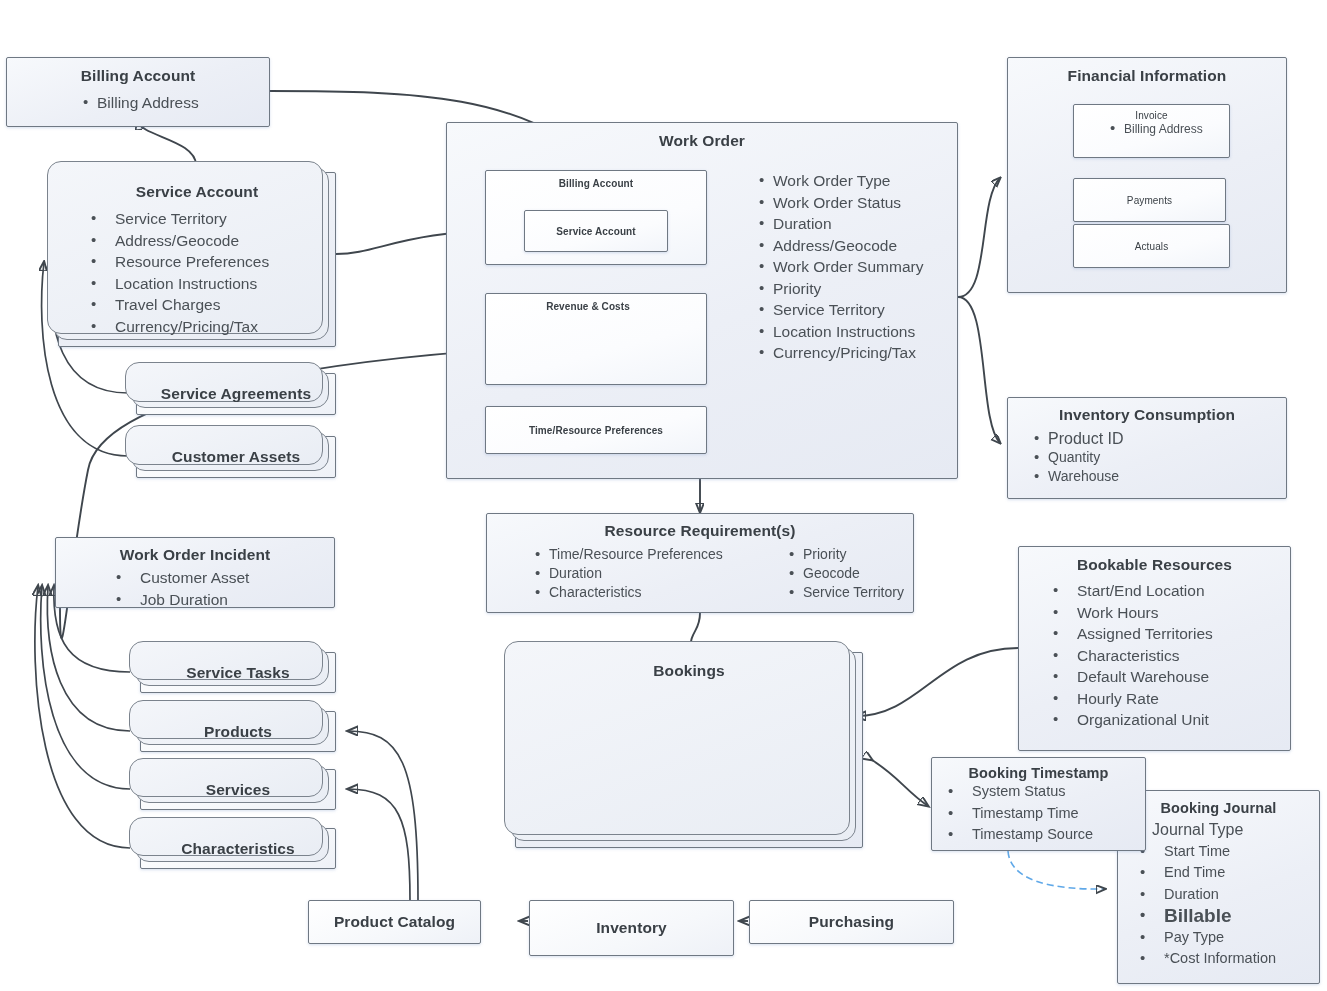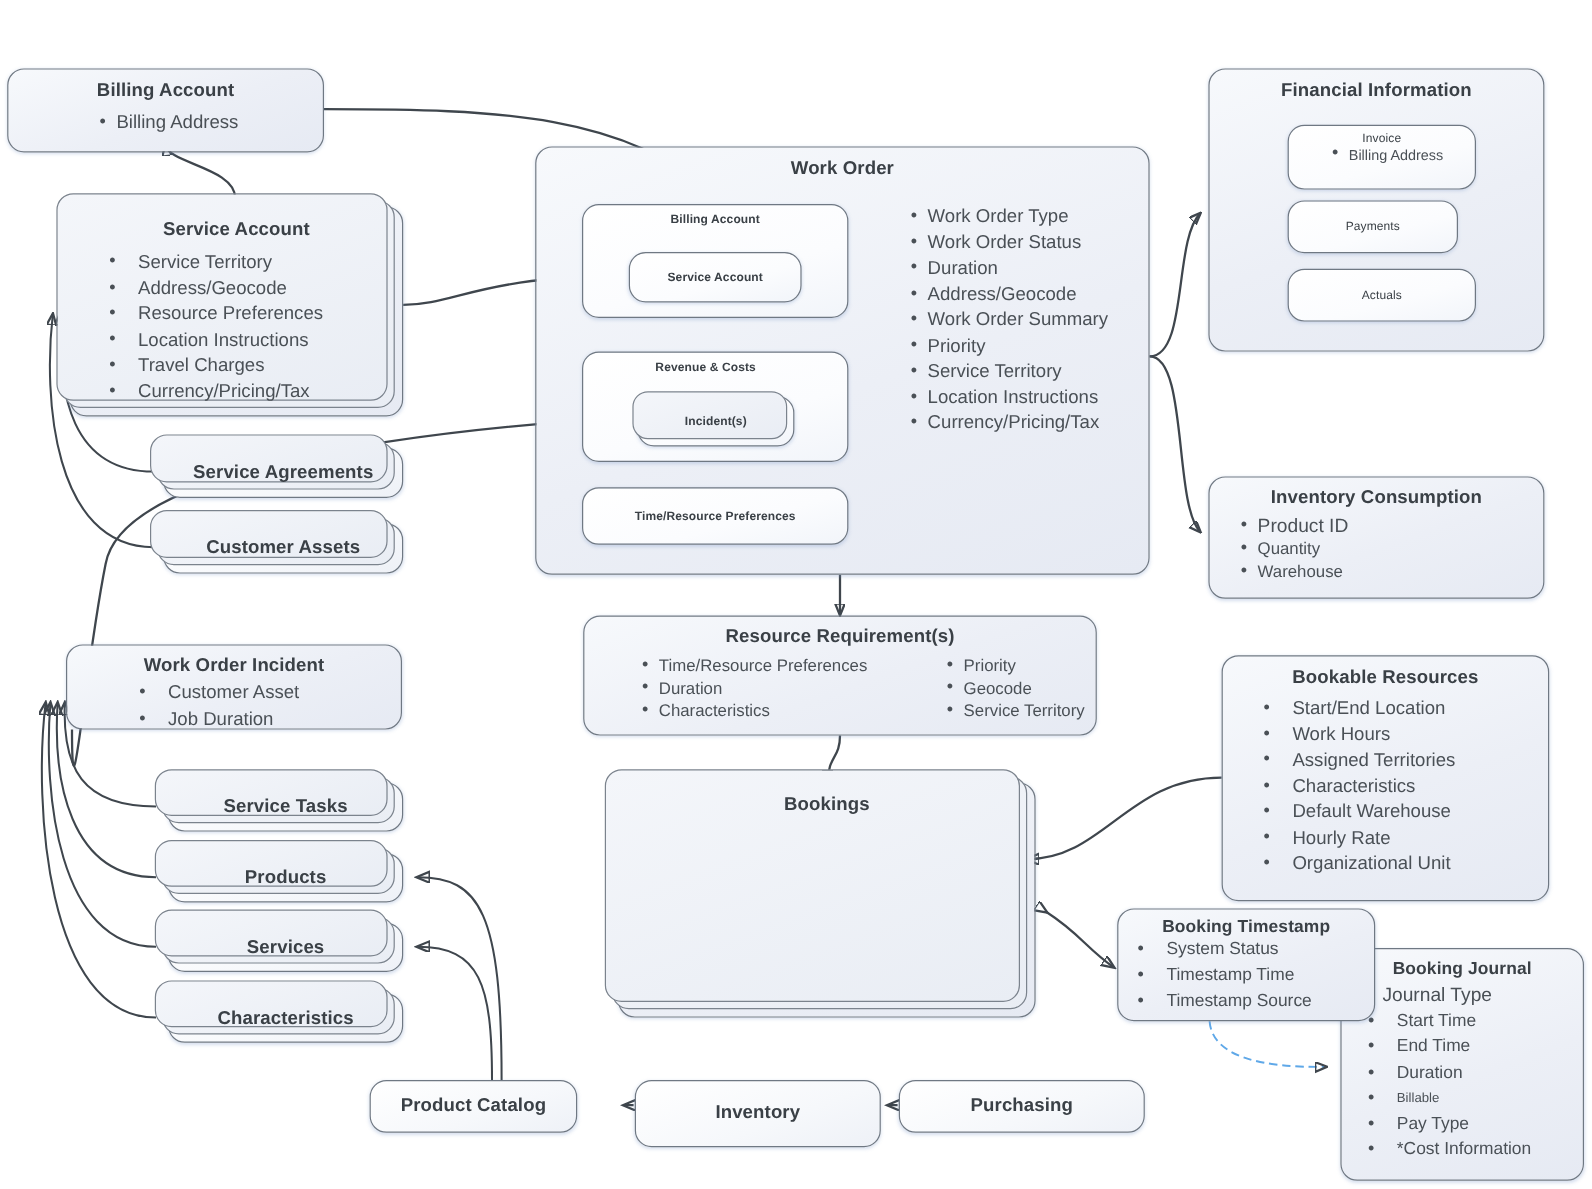--- a/index.html
+++ b/index.html
@@ -4,21 +4,21 @@
 <style>
   html,body{margin:0;padding:0;background:#ffffff;}
   body{font-family:"Liberation Sans", sans-serif;color:#3d4348;}
   #stage{position:relative;width:1327px;height:991px;overflow:hidden;background:#fff;}
 
   
   .node{
     position:absolute;
     box-sizing:border-box;
     border:1.3px solid #6f7883;
-    border-radius:14px;
+    border-radius:2px;
     background:linear-gradient(160deg,#f7f9fc 0%,#eceff6 55%,#e6eaf3 100%);
     box-shadow:0 1px 3px rgba(120,150,200,.30);
     z-index:5;
   }
   .node.plain{
     background:linear-gradient(160deg,#ffffff 0%,#f6f8fb 60%,#eef1f7 100%);
   }
   .node.white{
     background:linear-gradient(165deg,#ffffff 0%,#fbfcfe 60%,#f2f5fa 100%);
   }
@@ -185,42 +185,37 @@
   </div>
   <div class="node white" style="left:524px;top:210px;width:144px;height:42px;">
     <div class="ctr">
         <span class="ttl sm">Service Account</span>
       </div>
   </div>
 
   <div class="node white" style="left:485px;top:293px;width:222px;height:92px;padding:7px 16px 0 0;">
     <div class="ttl sm">Revenue &amp; Costs</div>
   </div>
-  <div class="node white stack2" style="left:531px;top:330px;width:131px;height:42px;">
-    <div class="ctr">
-        <span class="ttl sm">Incident(s)</span>
-      </div>
-  </div>
 
   <div class="node white" style="left:485px;top:406px;width:222px;height:48px;">
     <div class="ctr">
         <span class="ttl sm">Time/Resource Preferences</span>
       </div>
   </div>
 
   <div class="node" style="left:1007px;top:57px;width:280px;height:236px;padding:9px 0 0 0;">
     <div class="ttl">Financial Information</div>
   </div>
   <div class="node white" style="left:1073px;top:104px;width:157px;height:54px;padding:5px 0 0 0;">
     <div class="ttl sm" style="font-weight:normal;">Invoice</div>
     <ul class="bl" style="padding-left:34px;">
       <li style="font-size:12px;line-height:16px;">Billing Address</li>
     </ul>
   </div>
-  <div class="node white" style="left:1073px;top:167px;width:142px;height:44px;">
+  <div class="node white" style="left:1073px;top:178px;width:153px;height:44px;">
     <div class="ctr">
         <span class="ttl sm" style="font-weight:normal;">Payments</span>
       </div>
   </div>
   <div class="node white" style="left:1073px;top:224px;width:157px;height:44px;">
     <div class="ctr">
         <span class="ttl sm" style="font-weight:normal;">Actuals</span>
       </div>
   </div>
 
@@ -312,21 +307,21 @@
 
   <div class="node" style="left:1117px;top:790px;width:203px;height:194px;padding:9px 0 0 0;z-index:4;">
     <div class="ttl" style="font-size:14.5px;">Booking Journal</div>
     <ul class="bl nb" style="margin-top:3px;padding-left:0;">
       <li style="font-size:16px;line-height:21.5px;">Journal Type</li>
     </ul>
     <ul class="bl wide" style="padding-left:12px;">
       <li style="font-size:14.5px;line-height:21.5px;">Start Time</li>
       <li style="font-size:14.5px;line-height:21.5px;">End Time</li>
       <li style="font-size:14.5px;line-height:21.5px;">Duration</li>
-      <li style="font-size:11px;line-height:21.5px;">Billable</li>
+      <li style="font-size:19px;line-height:21.5px;font-weight:bold;">Billable</li>
       <li style="font-size:14.5px;line-height:21.5px;">Pay Type</li>
       <li style="font-size:14.5px;line-height:21.5px;">*Cost Information</li>
     </ul>
   </div>
 
   <div class="node" style="left:931px;top:757px;width:215px;height:94px;padding:7px 0 0 0;z-index:7;">
     <div class="ttl" style="font-size:14.5px;">Booking Timestamp</div>
     <ul class="bl wide" style="margin-top:0;padding-left:6px;">
       <li style="font-size:14.5px;line-height:21.5px;">System Status</li>
       <li style="font-size:14.5px;line-height:21.5px;">Timestamp Time</li>

